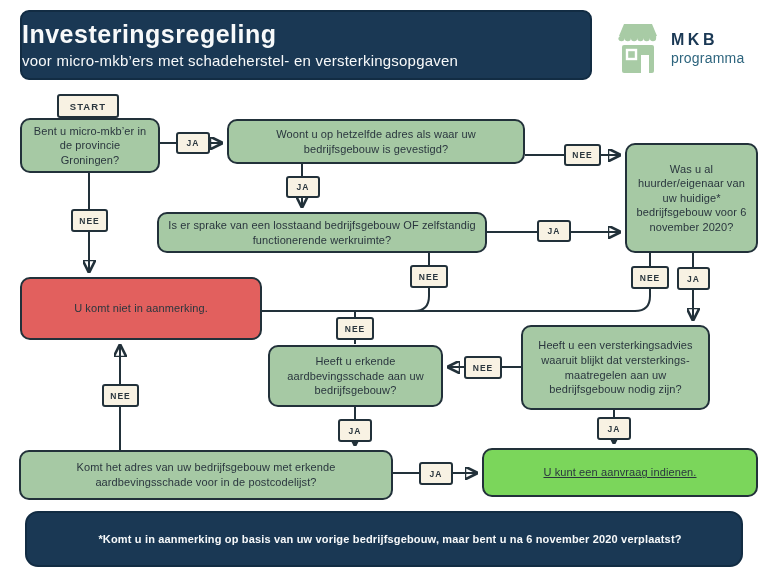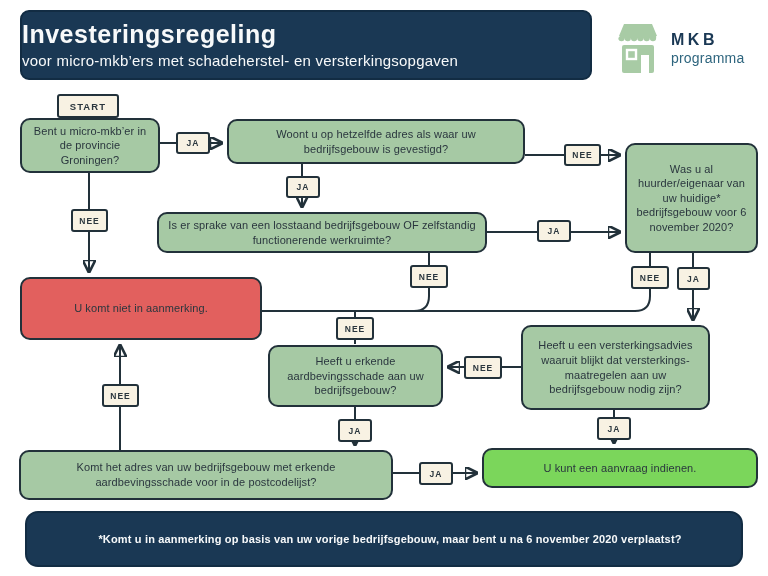--- a/index.html
+++ b/index.html
@@ -100,21 +100,21 @@
 <div class="tag start" style="left:57px;top:94px;width:62px;height:24px;">START</div>
 
 <div class="node" style="left:20px;top:118px;width:140px;height:55px;">Bent u micro-mkb’er in de provincie Groningen?</div>
 <div class="node" style="left:227px;top:119px;width:298px;height:45px;">Woont u op hetzelfde adres als waar uw bedrijfsgebouw is gevestigd?</div>
 <div class="node" style="left:625px;top:143px;width:133px;height:110px;">Was u al huurder/eigenaar van uw huidige* bedrijfsgebouw voor 6 november 2020?</div>
 <div class="node" style="left:157px;top:212px;width:330px;height:41px;">Is er sprake van een losstaand bedrijfsgebouw OF zelfstandig functionerende werkruimte?</div>
 <div class="node red" style="left:20px;top:277px;width:242px;height:63px;">U komt niet in aanmerking.</div>
 <div class="node" style="left:521px;top:325px;width:189px;height:85px;">Heeft u een versterkingsadvies waaruit blijkt dat versterkings-maatregelen aan uw bedrijfsgebouw nodig zijn?</div>
 <div class="node" style="left:268px;top:345px;width:175px;height:62px;">Heeft u erkende aardbevingsschade aan uw bedrijfsgebouw?</div>
 <div class="node" style="left:19px;top:450px;width:374px;height:50px;">Komt het adres van uw bedrijfsgebouw met erkende aardbevingsschade voor in de postcodelijst?</div>
-<div class="node lime" style="left:482px;top:448px;width:276px;height:40px;">U kunt een aanvraag indienen.</div>
+<div class="node lime" style="left:482px;top:448px;width:276px;height:49px;text-decoration:underline;">U kunt een aanvraag indienen.</div>
 
 <div class="tag" style="left:176px;top:132px;width:34px;height:22px;">JA</div>
 <div class="tag" style="left:564px;top:144px;width:37px;height:22px;">NEE</div>
 <div class="tag" style="left:286px;top:176px;width:34px;height:22px;">JA</div>
 <div class="tag" style="left:537px;top:220px;width:34px;height:22px;">JA</div>
 <div class="tag" style="left:71px;top:209px;width:37px;height:23px;">NEE</div>
 <div class="tag" style="left:410px;top:265px;width:38px;height:23px;">NEE</div>
 <div class="tag" style="left:631px;top:266px;width:38px;height:23px;">NEE</div>
 <div class="tag" style="left:677px;top:267px;width:33px;height:23px;">JA</div>
 <div class="tag" style="left:336px;top:317px;width:38px;height:23px;">NEE</div>

